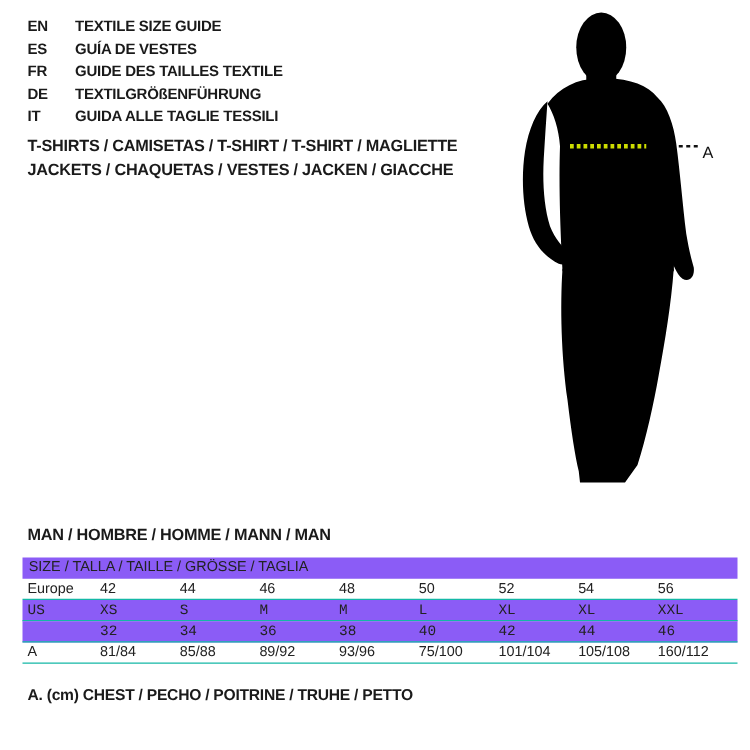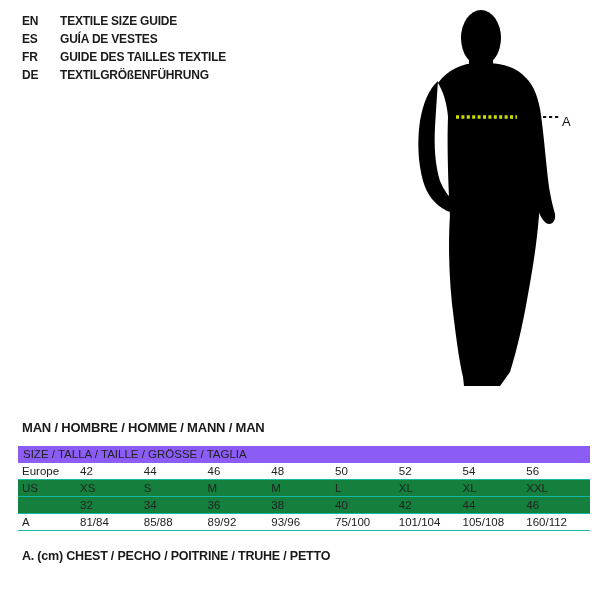--- a/index.html
+++ b/index.html
@@ -21,21 +21,21 @@
   .figure-wrap svg { display:block; }
   .measure-label { position:absolute; top:109px; left:152px; font-size:13px; font-weight:400; color:#111; }
 
   
   .section-title { position:absolute; top:420px; left:22px; font-size:13px; font-weight:bold; letter-spacing:-0.2px; }
 
   
   .size-table { position:absolute; top:446px; left:18px; width:572px; font-size:11.5px; }
   .thead { background:#8b5cf6; height:17px; line-height:17px; padding-left:5px; color:#222; }
   .trow { display:flex; height:17px; line-height:17px; border-bottom:1px solid #14b8a6; color:#222; }
-  .trow.stripe { background:#15803d; }
+  .trow.stripe { background:#8b5cf6;font-family:Liberation Mono, monospace; }
   .tlabel { width:62px; padding-left:4px; flex:none; }
   .tcell { flex:1; }
 
   
   .footnote { position:absolute; top:549px; left:22px; font-size:12.5px; font-weight:bold; letter-spacing:-0.2px; }
 </style>
 </head>
 <body>
 
 <div class="page">
@@ -50,22 +50,30 @@
       <span class="lang-text">GUÍA DE VESTES</span>
     </div>
     <div class="lang-row">
       <span class="lang-code">FR</span>
       <span class="lang-text">GUIDE DES TAILLES TEXTILE</span>
     </div>
     <div class="lang-row">
       <span class="lang-code">DE</span>
       <span class="lang-text">TEXTILGRÖßENFÜHRUNG</span>
     </div>
+    <div class="lang-row">
+      <span class="lang-code">IT</span>
+      <span class="lang-text">GUIDA ALLE TAGLIE TESSILI</span>
+    </div>
   </div>
 
+  <div class="cat-block">
+    <div class="cat-line">T-SHIRTS / CAMISETAS / T-SHIRT / T-SHIRT / MAGLIETTE</div>
+    <div class="cat-line">JACKETS / CHAQUETAS / VESTES / JACKEN / GIACCHE</div>
+  </div>
 
   <div class="figure-wrap">
     <svg width="160" height="395" viewBox="0 0 160 395">
       <g fill="#000000">
         <ellipse cx="71" cy="33" rx="20" ry="28"></ellipse>
         <rect x="59" y="46" width="24" height="22"></rect>
         <path d="M 28,78
           C 38,64 54,57 71,58
           C 92,57 108,63 116,73
           C 122,84 126,98 128,112

